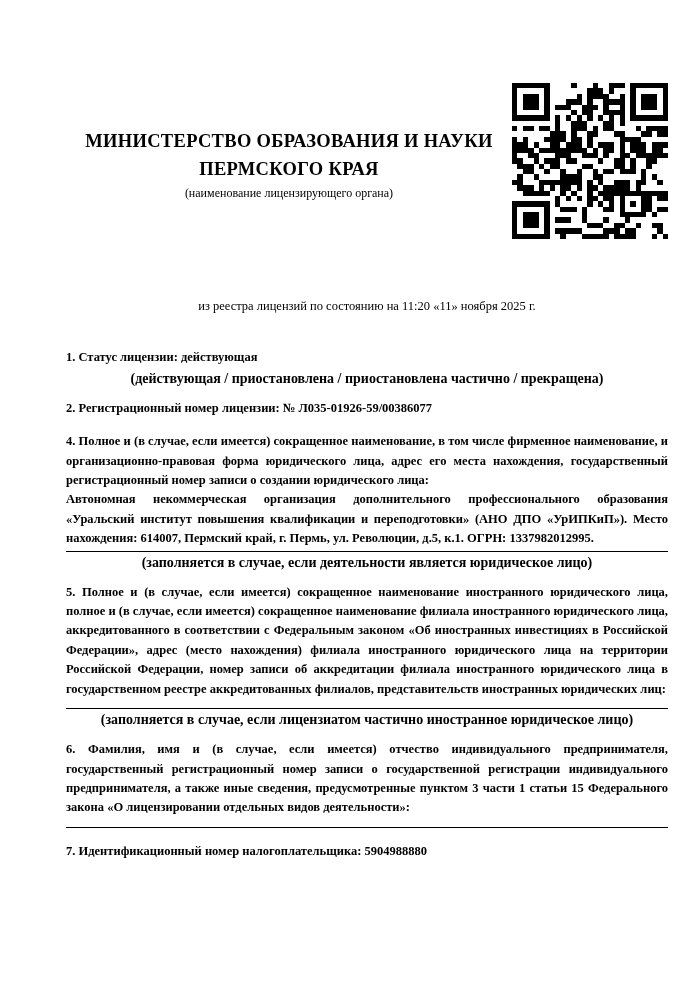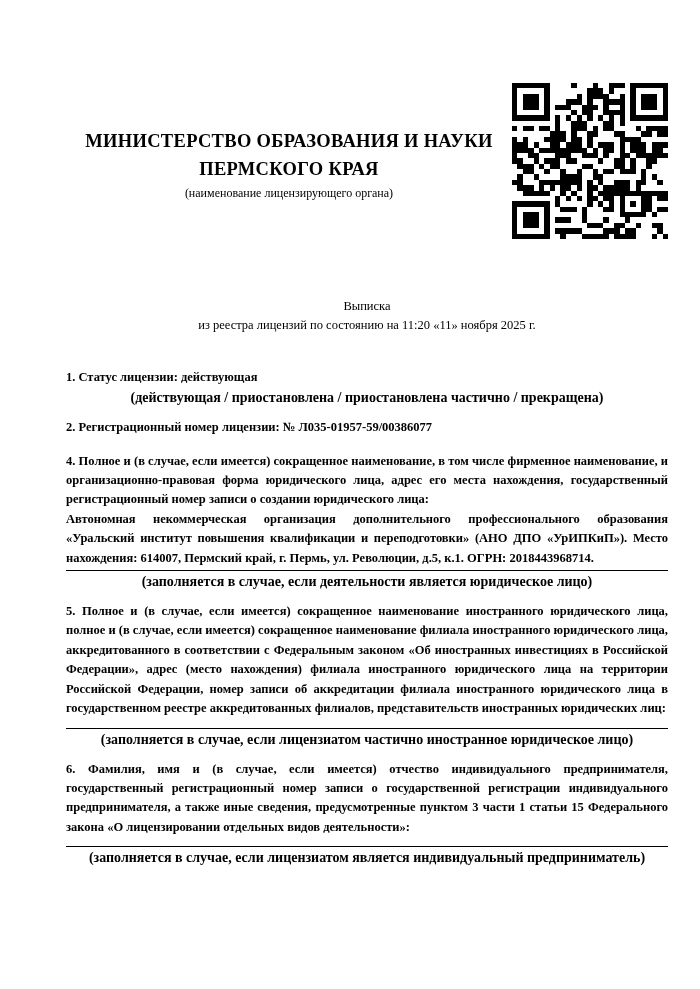--- a/index.html
+++ b/index.html
@@ -487,50 +487,48 @@
           <rect x="20" y="28" width="1" height="1" fill="#000000"></rect>
           <rect x="21" y="28" width="1" height="1" fill="#000000"></rect>
           <rect x="22" y="28" width="1" height="1" fill="#000000"></rect>
           <rect x="26" y="28" width="1" height="1" fill="#000000"></rect>
           <rect x="28" y="28" width="1" height="1" fill="#000000"></rect>
         </svg>
     </div>
   </div>
 
   <div class="doc-title">
-    <div>Выписка</div>
     <div>из реестра лицензий по состоянию на 11:20 «11» ноября 2025 г.</div>
   </div>
 
   <div class="item first">
     <div>1. Статус лицензии: действующая</div>
     <div class="caption">(действующая / приостановлена / приостановлена частично / прекращена)</div>
   </div>
 
   <div class="item">
-    <div>2. Регистрационный номер лицензии: № Л035-01957-59/00386077</div>
+    <div>2. Регистрационный номер лицензии: № Л035-01926-59/00386077</div>
   </div>
 
 
   <div class="item">
     <div class="just">4. Полное и (в случае, если имеется) сокращенное наименование, в том числе фирменное наименование, и организационно-правовая форма юридического лица, адрес его места нахождения, государственный регистрационный номер записи о создании юридического лица:</div>
-    <div class="value-filled">Автономная некоммерческая организация дополнительного профессионального образования «Уральский институт повышения квалификации и переподготовки» (АНО ДПО «УрИПКиП»). Место нахождения: 614007, Пермский край, г. Пермь, ул. Революции, д.5, к.1. ОГРН: 2018443968714.</div>
+    <div class="value-filled">Автономная некоммерческая организация дополнительного профессионального образования «Уральский институт повышения квалификации и переподготовки» (АНО ДПО «УрИПКиП»). Место нахождения: 614007, Пермский край, г. Пермь, ул. Революции, д.5, к.1. ОГРН: 1337982012995.</div>
     <div class="caption">(заполняется в случае, если деятельности является юридическое лицо)</div>
   </div>
 
   <div class="item">
     <div class="just">5. Полное и (в случае, если имеется) сокращенное наименование иностранного юридического лица, полное и (в случае, если имеется) сокращенное наименование филиала иностранного юридического лица, аккредитованного в соответствии с Федеральным законом «Об иностранных инвестициях в Российской Федерации», адрес (место нахождения) филиала иностранного юридического лица на территории Российской Федерации, номер записи об аккредитации филиала иностранного юридического лица в государственном реестре аккредитованных филиалов, представительств иностранных юридических лиц:</div>
     <div class="blank-underline"></div>
     <div class="caption">(заполняется в случае, если лицензиатом частично иностранное юридическое лицо)</div>
   </div>
 
   <div class="item">
     <div class="just">6. Фамилия, имя и (в случае, если имеется) отчество индивидуального предпринимателя, государственный регистрационный номер записи о государственной регистрации индивидуального предпринимателя, а также иные сведения, предусмотренные пунктом 3 части 1 статьи 15 Федерального закона «О лицензировании отдельных видов деятельности»:</div>
     <div class="blank-underline"></div>
-    <div class="caption">(заполняется в случае, если лицензиатом является индивидуальный предприниматель)</div>
   </div>
 
   <div class="item">
     <div>7. Идентификационный номер налогоплательщика: 5904988880</div>
   </div>
 
   <div class="page-number">1</div>
 
 </div>
 

